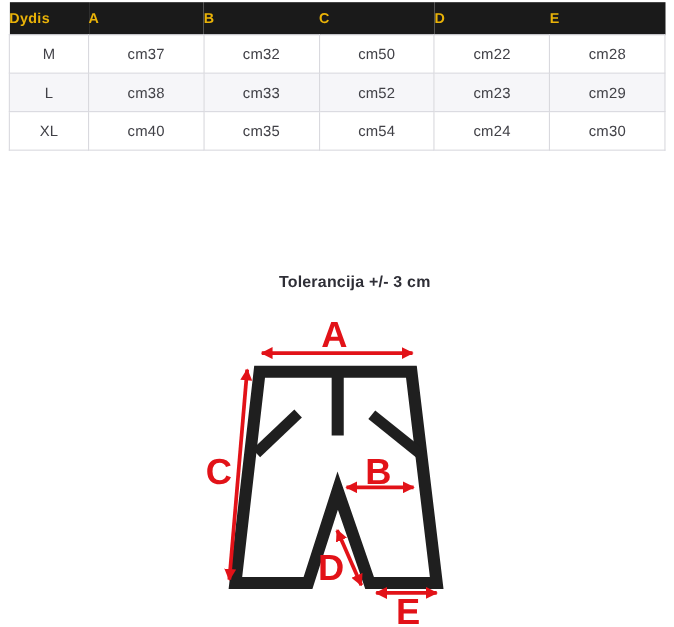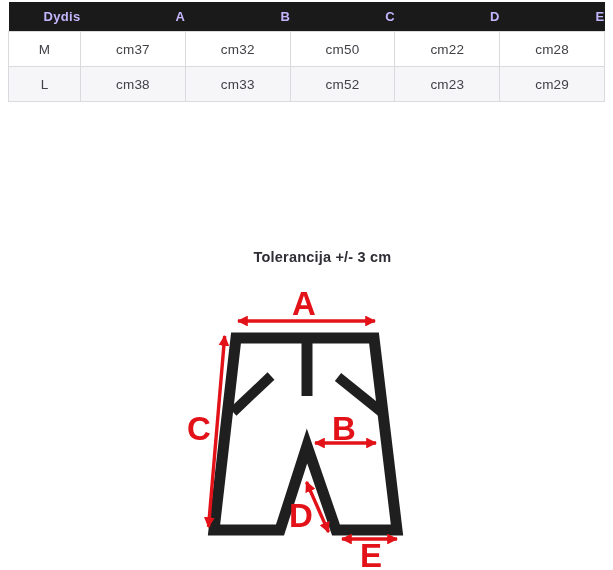--- a/index.html
+++ b/index.html
@@ -7,22 +7,22 @@
     width:613px;height:570px;position:relative;background:#ffffff;
     font-family:"Liberation Sans","DejaVu Sans",sans-serif;
     overflow:hidden;
   }
   
   .size-table{
     position:absolute;left:8px;top:2px;width:597px;
     border-collapse:collapse;table-layout:fixed;
   }
   .size-table thead th{
-    background:#1a1a1a;color:#c4b5fd;font-size:13px;font-weight:bold;
-    height:29px;text-align:right;padding:0;border:none;letter-spacing:.3px;
+    background:#1a1a1a;color:#eab308;font-size:13px;font-weight:bold;
+    height:29px;text-align:left;padding:0;border:none;letter-spacing:.3px;
   }
   .size-table th.col-size{width:72px;}
   .size-table tbody td{
     height:34px;text-align:center;vertical-align:middle;
     font-size:13.5px;color:#414147;background:#ffffff;
     border:1px solid #d9d9de;padding:0;letter-spacing:.2px;
   }
   .size-table tbody tr:nth-child(even) td{background:#f6f6f9;}
   
   .tolerance-title{
@@ -60,20 +60,28 @@
       <td>cm28</td>
     </tr>
     <tr>
       <td>L</td>
       <td>cm38</td>
       <td>cm33</td>
       <td>cm52</td>
       <td>cm23</td>
       <td>cm29</td>
     </tr>
+    <tr>
+      <td>XL</td>
+      <td>cm40</td>
+      <td>cm35</td>
+      <td>cm54</td>
+      <td>cm24</td>
+      <td>cm30</td>
+    </tr>
   </tbody>
 </table>
 
 <div class="tolerance-title">Tolerancija +/- 3 cm</div>
 
 <svg class="shorts-svg" viewBox="180 286 240 284" xmlns="http://www.w3.org/2000/svg">
   <defs>
     <marker id="ah" markerWidth="3.2" markerHeight="3.2" viewBox="0 0 10 10" refX="9" refY="5" orient="auto-start-reverse">
       <path d="M0,0 L10,5 L0,10 Z" fill="#e21218"></path>
     </marker>

